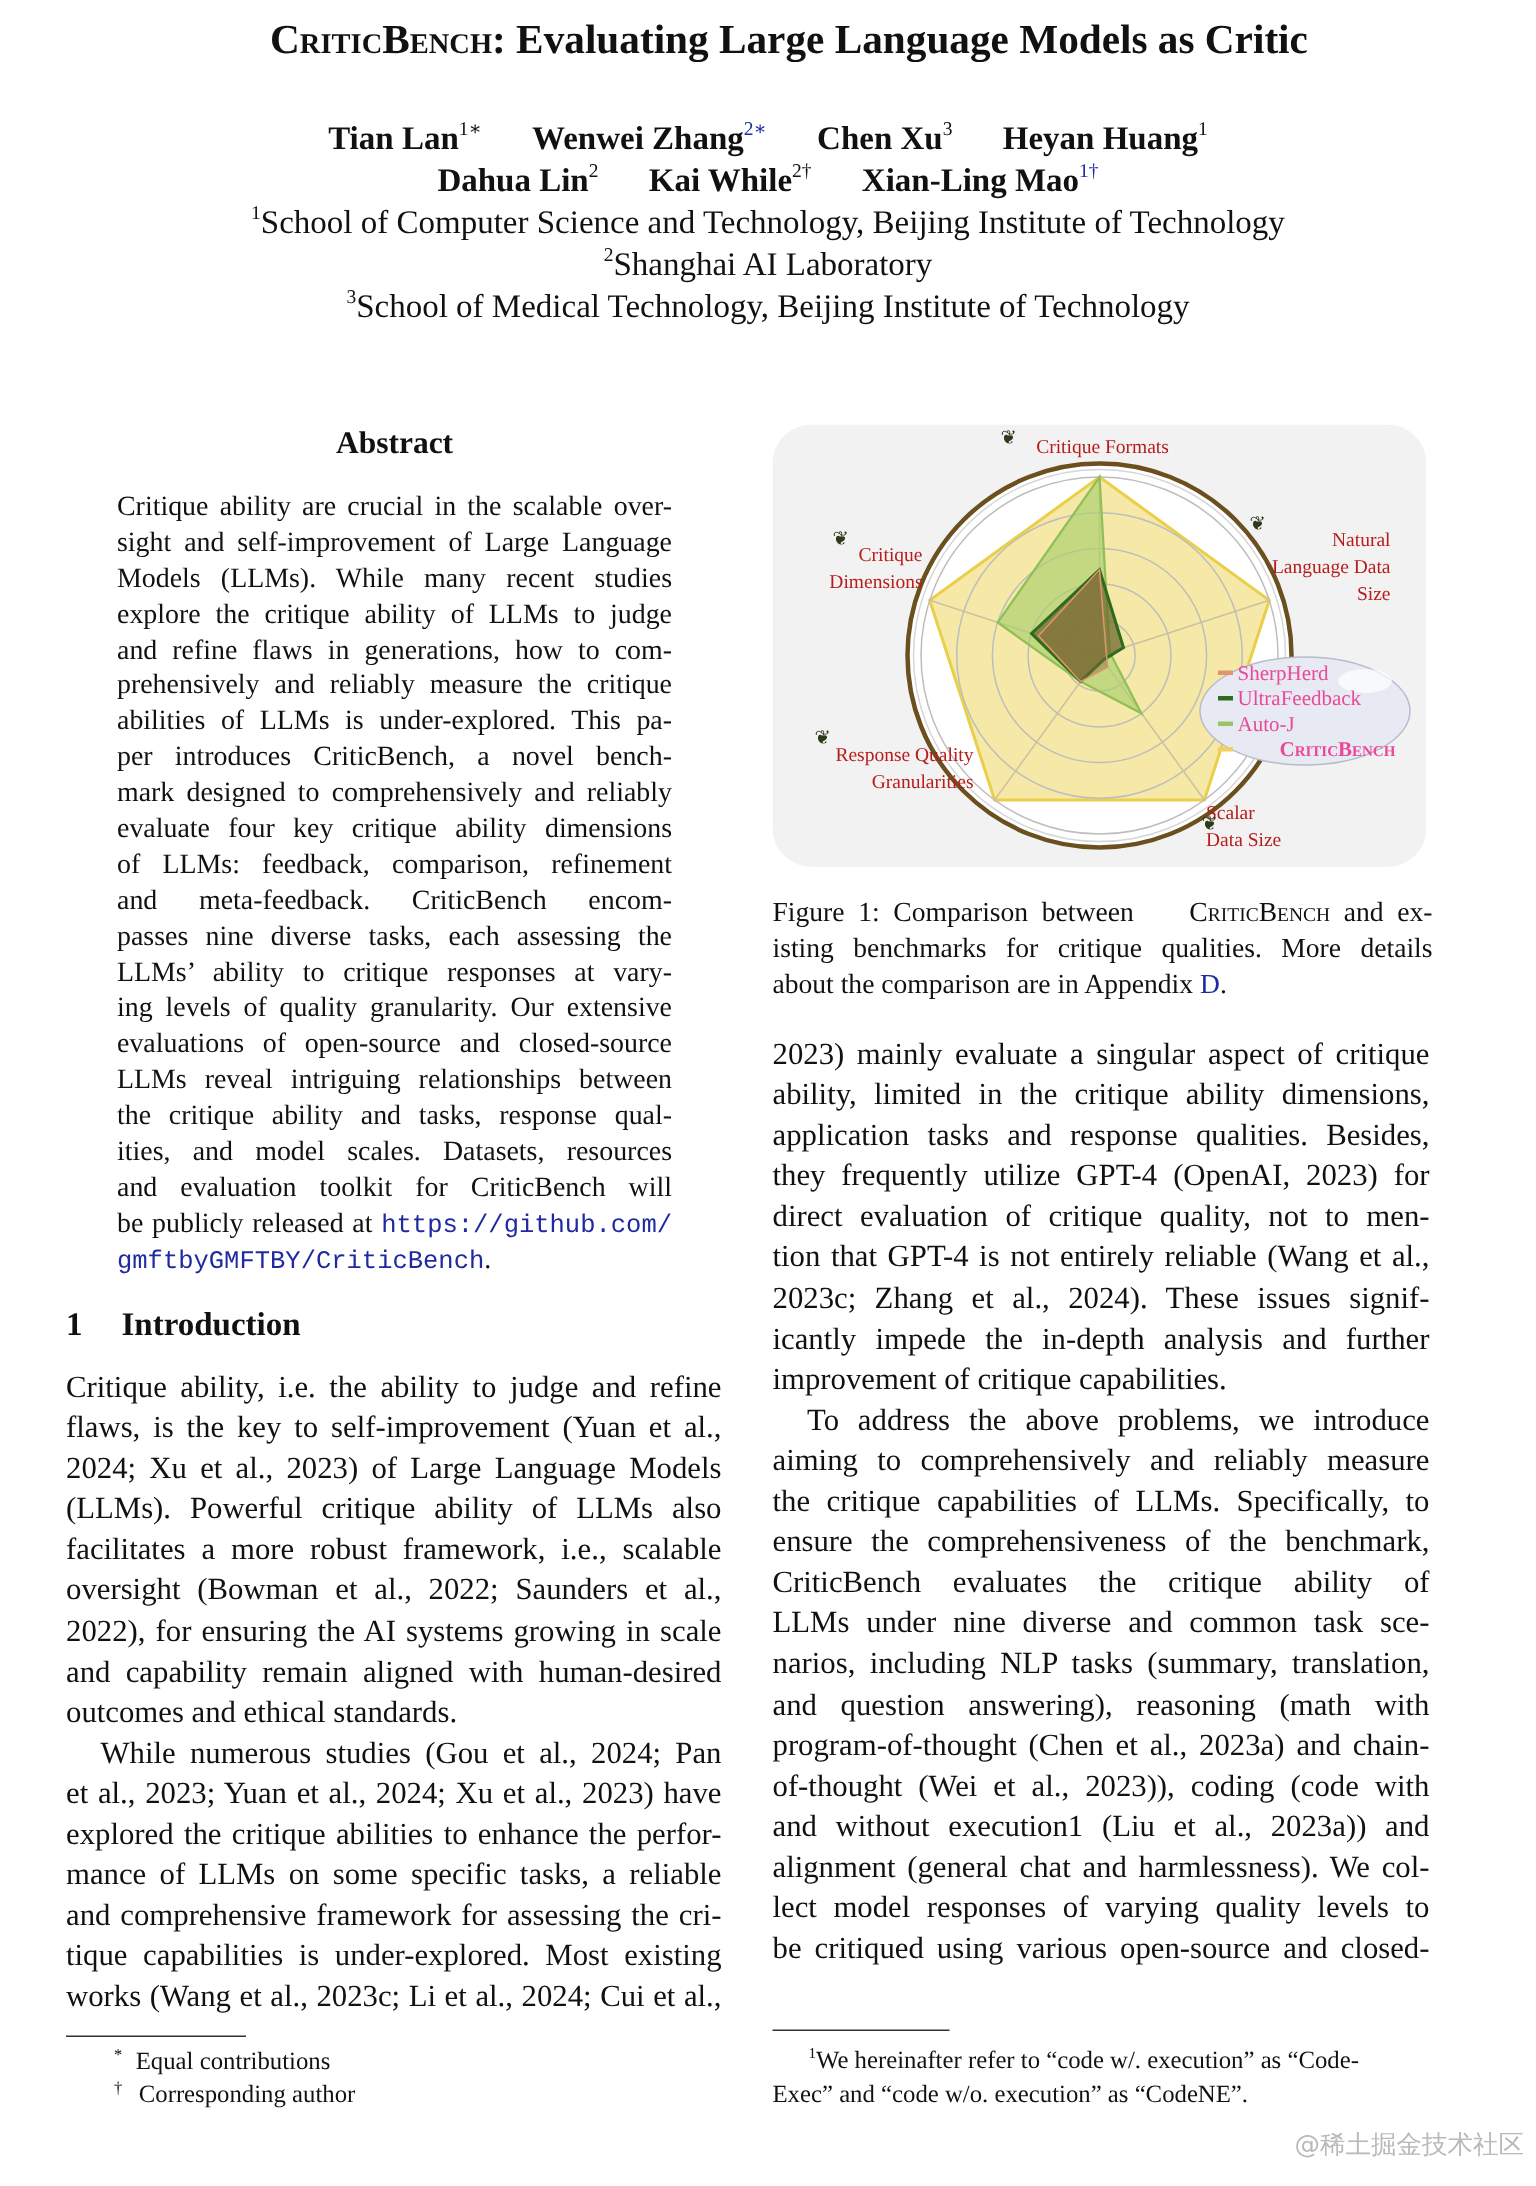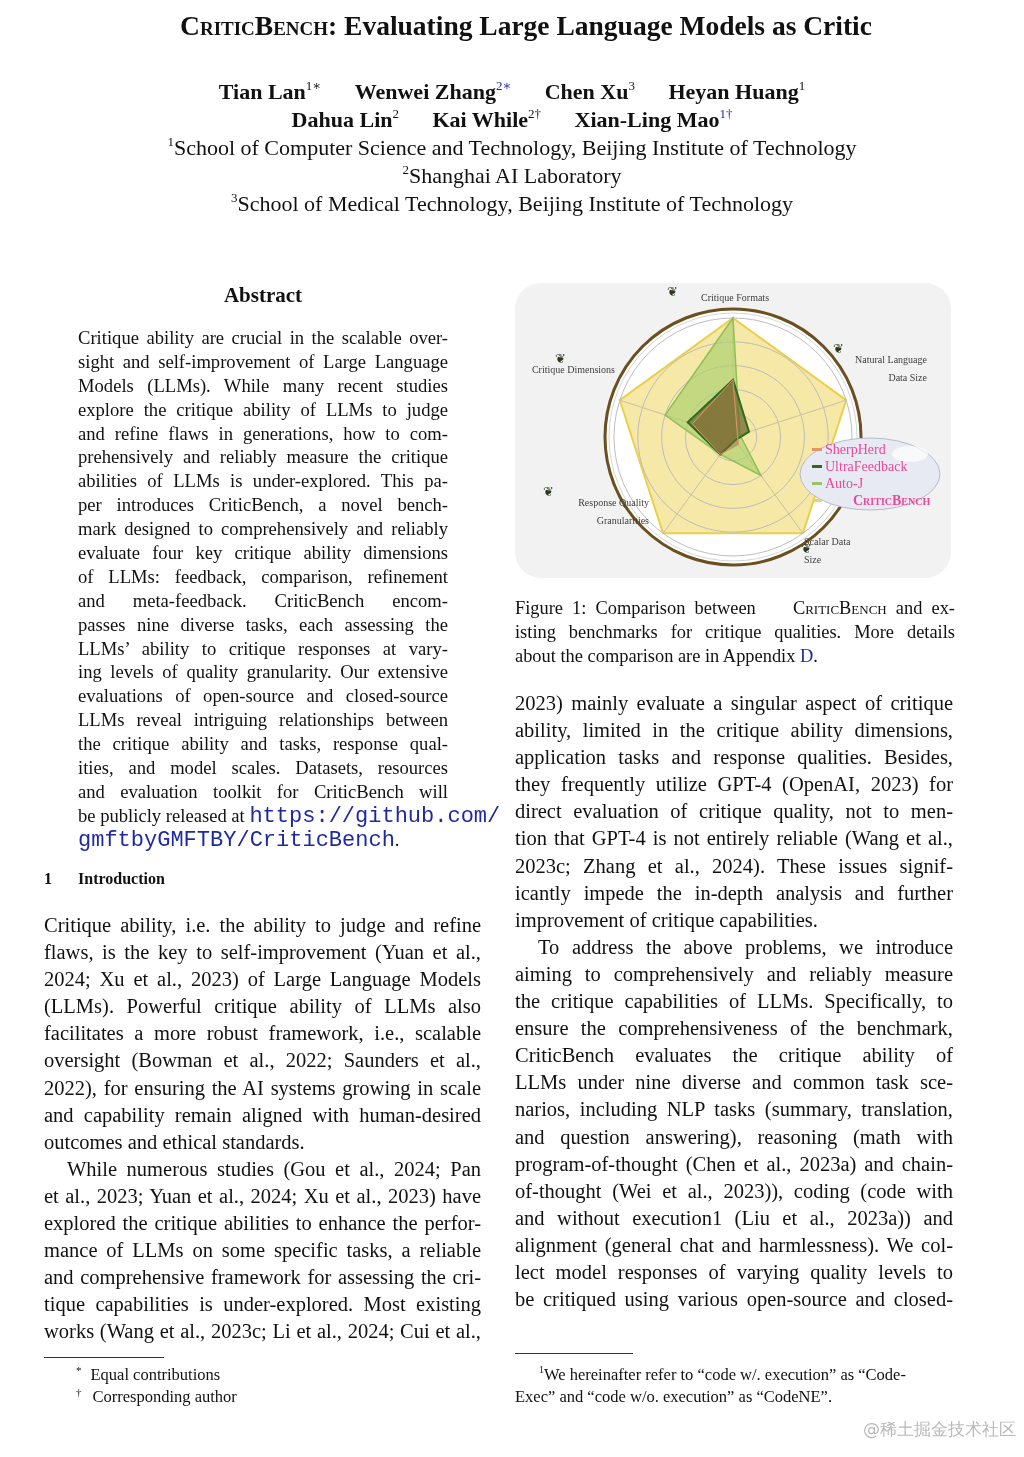--- a/index.html
+++ b/index.html
@@ -13,33 +13,33 @@
   .authors sup { font-weight: normal; font-size: 13px; vertical-align: 9px; }
   .sup-blue { color: #1f2aa0; }
   .affil { position: absolute; left: 0; width: 1024px; text-align: center; font-size: 22px; }
   .affil sup { font-size: 13px; vertical-align: 9px; }
   .h-abstract { position: absolute; left: 78px; width: 370px; top: 283px; text-align: center;
                 font-size: 21px; font-weight: bold; }
   .col { position: absolute; font-size: 18.6px; line-height: 23.9px; text-align: justify; }
   .line { display: block; text-align: justify; text-align-last: justify; height: 23.9px; white-space: nowrap; }
   .line.last { text-align-last: left; }
   .link { color: #1f2aa0; }
-  .mono { font-family: "Liberation Mono", "DejaVu Sans Mono", monospace; color: #1f2aa0; font-size: 22px; }
+  .mono { font-family: "Liberation Mono", "DejaVu Sans Mono", monospace; color: #1f2aa0; font-size: 17px; }
   .intro-col { font-size: 20.5px; line-height: 27.1px; }
   .intro-col .line { height: 27.1px; }
-  .h-sec { position: absolute; left: 44px; top: 870px; font-size: 16px; font-weight: bold; }
+  .h-sec { position: absolute; left: 44px; top: 870px; font-size: 22px; font-weight: bold; }
   .h-sec .num { margin-right: 26px; }
   .fnrule { position: absolute; height: 1px; background: #333; width: 120px; }
   .fn { position: absolute; font-size: 16.5px; line-height: 22px; }
   .caption { position: absolute; left: 515px; width: 440px; top: 596px; font-size: 18.4px; line-height: 24.5px; }
   .watermark { position: absolute; right: 8px; bottom: 16px; font-family: "DejaVu Sans", sans-serif;
                font-size: 17px; color: #b9b9b9; }
   .fig { position: absolute; left: 515px; top: 283px; width: 436px; height: 295px; }
   .fig svg { display: block; }
-  .fig-label { position: absolute; font-size: 10px; line-height: 18px; color: #404040; text-align: center; }
+  .fig-label { position: absolute; font-size: 13px; line-height: 18px; color: #b91c1c; text-align: center; }
   .leaf { position: absolute; font-size: 13px; color: #2d3b1c; }
   .legend { position: absolute; left: 792px; top: 436px; width: 150px; height: 80px; }
   .legend-item { position: absolute; left: 20px; font-size: 14px; line-height: 16px; white-space: nowrap; color: #ec4899; }
   .legend-swatch { display: inline-block; width: 10px; height: 3px; vertical-align: middle; margin-right: 3px; position: relative; top: -1px; }
 </style>
 </head>
 <body>
 
 <div class="title">
   <span class="sc">CriticBench</span><span>: Evaluating Large Language Models as Critic</span>

